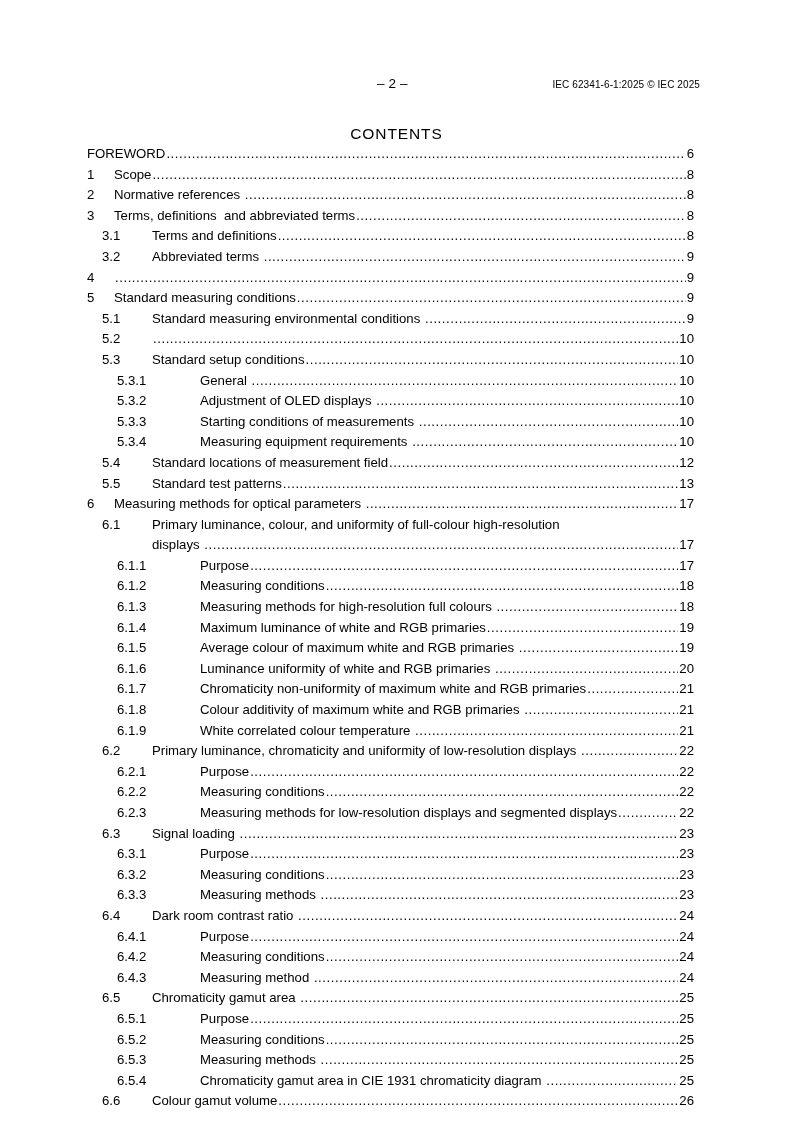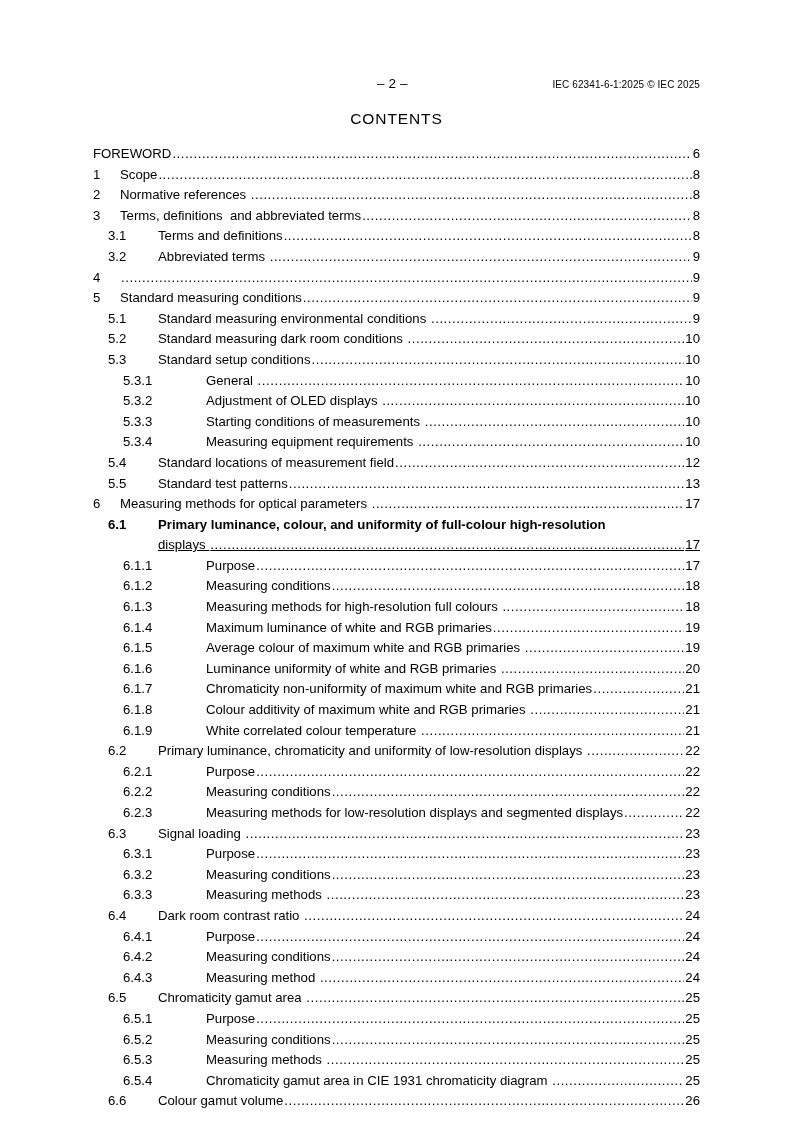--- a/index.html
+++ b/index.html
@@ -36,33 +36,33 @@
   .header-doc {
     font-size: 10px;
     letter-spacing: 0.1px;
     white-space: pre;
     margin-left: auto;
   }
 
   
   .contents-title {
     position: absolute;
-    top: 110px;
+    top: 125px;
     left: 0;
     width: 793px;
     text-align: center;
     font-size: 15.5px;
     letter-spacing: 0.9px;
   }
 
   
   .toc {
     position: absolute;
     top: 144px;
-    left: 93px;
+    left: 87px;
     width: 607px;
   }
   .toc-entry {
     display: flex;
     align-items: baseline;
     font-size: 13.2px;
     line-height: 20.6px;
     height: 20.6px;
     white-space: nowrap;
   }
@@ -116,21 +116,20 @@
   .lvl3 .toc-num { width: 65px; }
   .lvl3 .toc-body { margin-left: 18px; }
 
   
   .wrap-line2 {
     display: flex;
     align-items: center;
     font-size: 13.2px;
     line-height: 20.6px;
     white-space: nowrap;
-    text-decoration: underline;
   }
 </style>
 </head>
 <body>
 
 <div class="page">
 
   <div class="running-header">
     <span class="header-folio">– 2 –</span>
     <span class="header-doc">IEC 62341-6-1:2025 © IEC 2025</span>
@@ -206,21 +205,20 @@
         <span class="toc-num">5.1</span>
         <span class="toc-body">
           <span class="toc-label">Standard measuring environmental conditions </span>
           <span class="toc-dots">........................................................................................................................................................................................................</span>
           <span class="toc-page">9</span>
         </span>
       </div>
       <div class="toc-entry lvl2">
         <span class="toc-num">5.2</span>
         <span class="toc-body">
-          <span class="toc-label">Standard measuring dark room conditions </span>
           <span class="toc-dots">........................................................................................................................................................................................................</span>
           <span class="toc-page">10</span>
         </span>
       </div>
       <div class="toc-entry lvl2">
         <span class="toc-num">5.3</span>
         <span class="toc-body">
           <span class="toc-label">Standard setup conditions</span>
           <span class="toc-dots">........................................................................................................................................................................................................</span>
           <span class="toc-page">10</span>
@@ -276,21 +274,21 @@
       </div>
       <div class="toc-entry lvl1">
         <span class="toc-num">6</span>
         <span class="toc-body">
           <span class="toc-label">Measuring methods for optical parameters </span>
           <span class="toc-dots">........................................................................................................................................................................................................</span>
           <span class="toc-page">17</span>
         </span>
       </div>
       <div class="toc-entry lvl2 wrapped" style="display: block;">
-        <div style="display: flex; align-items: flex-end; line-height: 20.6px; font-weight: bold;">
+        <div style="display: flex; align-items: flex-end; line-height: 20.6px;">
           <span class="toc-num">6.1</span>
           <span class="toc-label">Primary luminance, colour, and uniformity of full-colour high-resolution</span>
         </div>
         <div class="wrap-line2">
           <span class="toc-num"></span>
           <span class="toc-body">
             <span class="toc-label">displays </span>
             <span class="toc-dots">........................................................................................................................................................................................................</span>
             <span class="toc-page">17</span>
           </span>

